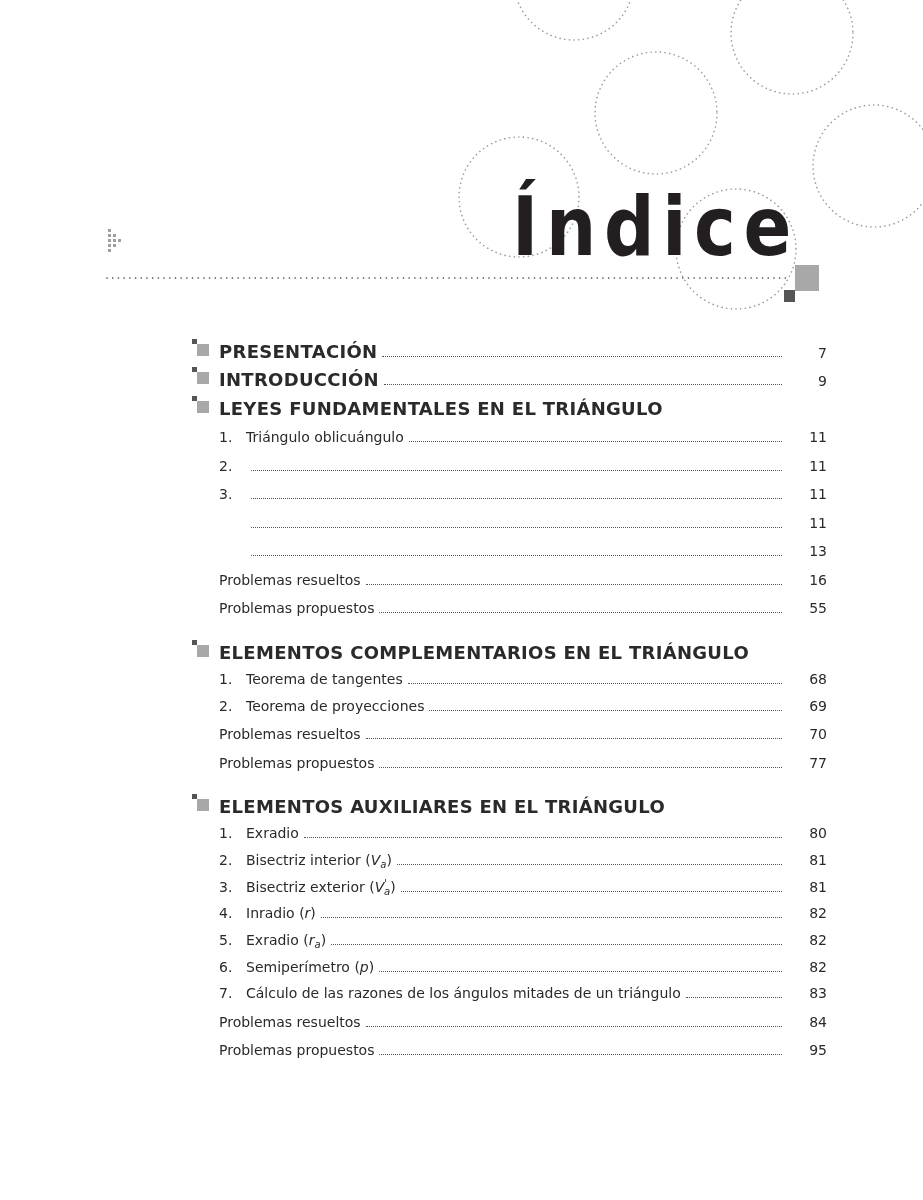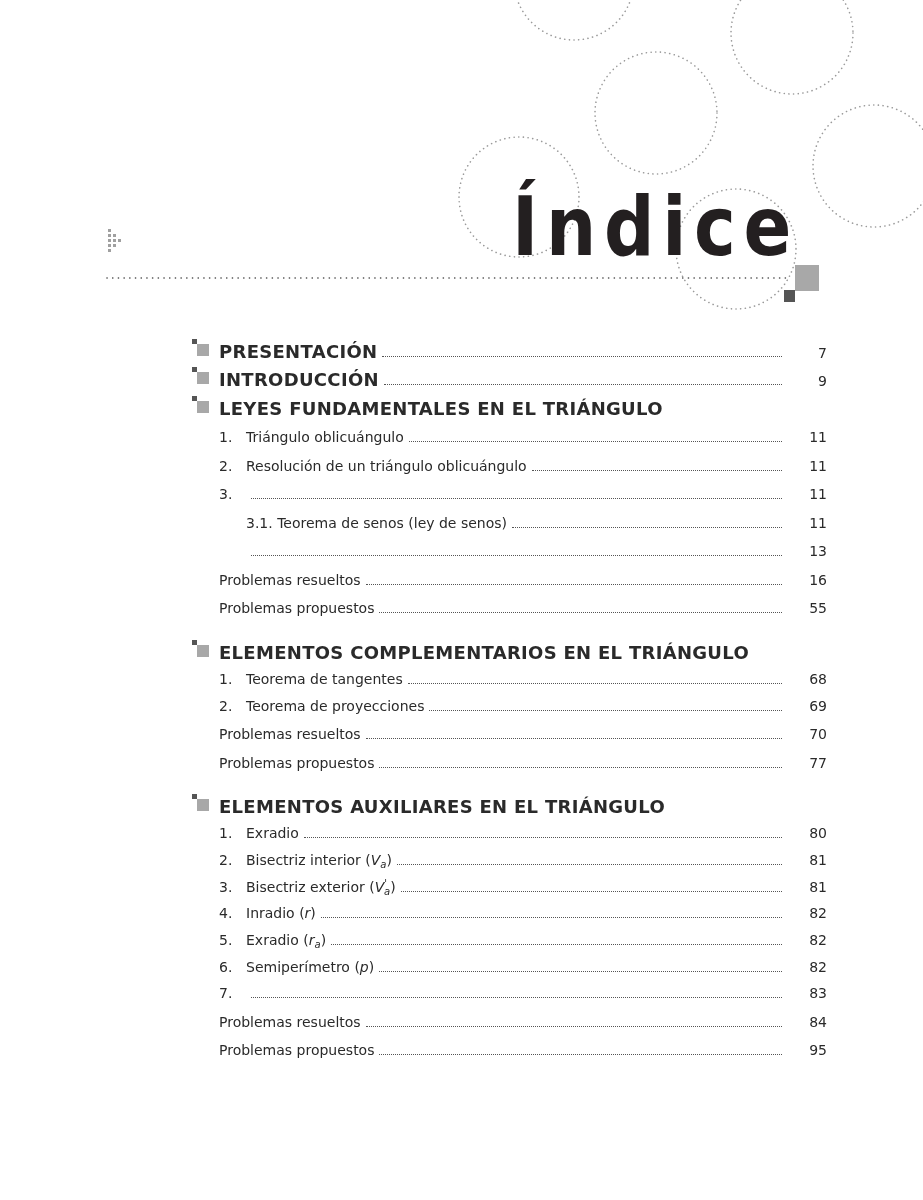--- a/index.html
+++ b/index.html
@@ -95,32 +95,30 @@
   </div>
 
   <div class="row" style="top:426px;">
     <span class="num">1.</span>
     <span class="label">Triángulo oblicuángulo</span>
     <span class="leader"></span>
     <span class="page">11</span>
   </div>
   <div class="row" style="top:455px;">
     <span class="num">2.</span>
-    <span class="label">Resolución de un triángulo oblicuángulo</span>
     <span class="leader"></span>
     <span class="page">11</span>
   </div>
   <div class="row" style="top:483px;">
     <span class="num">3.</span>
     <span class="leader"></span>
     <span class="page">11</span>
   </div>
   <div class="row sub2" style="top:512px;">
     <span class="num"></span>
-    <span class="label">3.1. Teorema de senos (ley de senos)</span>
     <span class="leader"></span>
     <span class="page">11</span>
   </div>
   <div class="row sub2" style="top:540px;">
     <span class="num"></span>
     <span class="leader"></span>
     <span class="page">13</span>
   </div>
   <div class="row" style="top:569px;">
     <span class="label">Problemas resueltos</span>
@@ -201,20 +199,21 @@
     <span class="page">82</span>
   </div>
   <div class="row" style="top:956px;">
     <span class="num">6.</span>
     <span class="label"><span>Semiperímetro (</span><span class="it">p</span><span>)</span></span>
     <span class="leader"></span>
     <span class="page">82</span>
   </div>
   <div class="row" style="top:982px;">
     <span class="num">7.</span>
+    <span class="label">Cálculo de las razones de los ángulos mitades de un triángulo</span>
     <span class="leader"></span>
     <span class="page">83</span>
   </div>
   <div class="row" style="top:1011px;">
     <span class="label">Problemas resueltos</span>
     <span class="leader"></span>
     <span class="page">84</span>
   </div>
   <div class="row" style="top:1039px;">
     <span class="label">Problemas propuestos</span>

